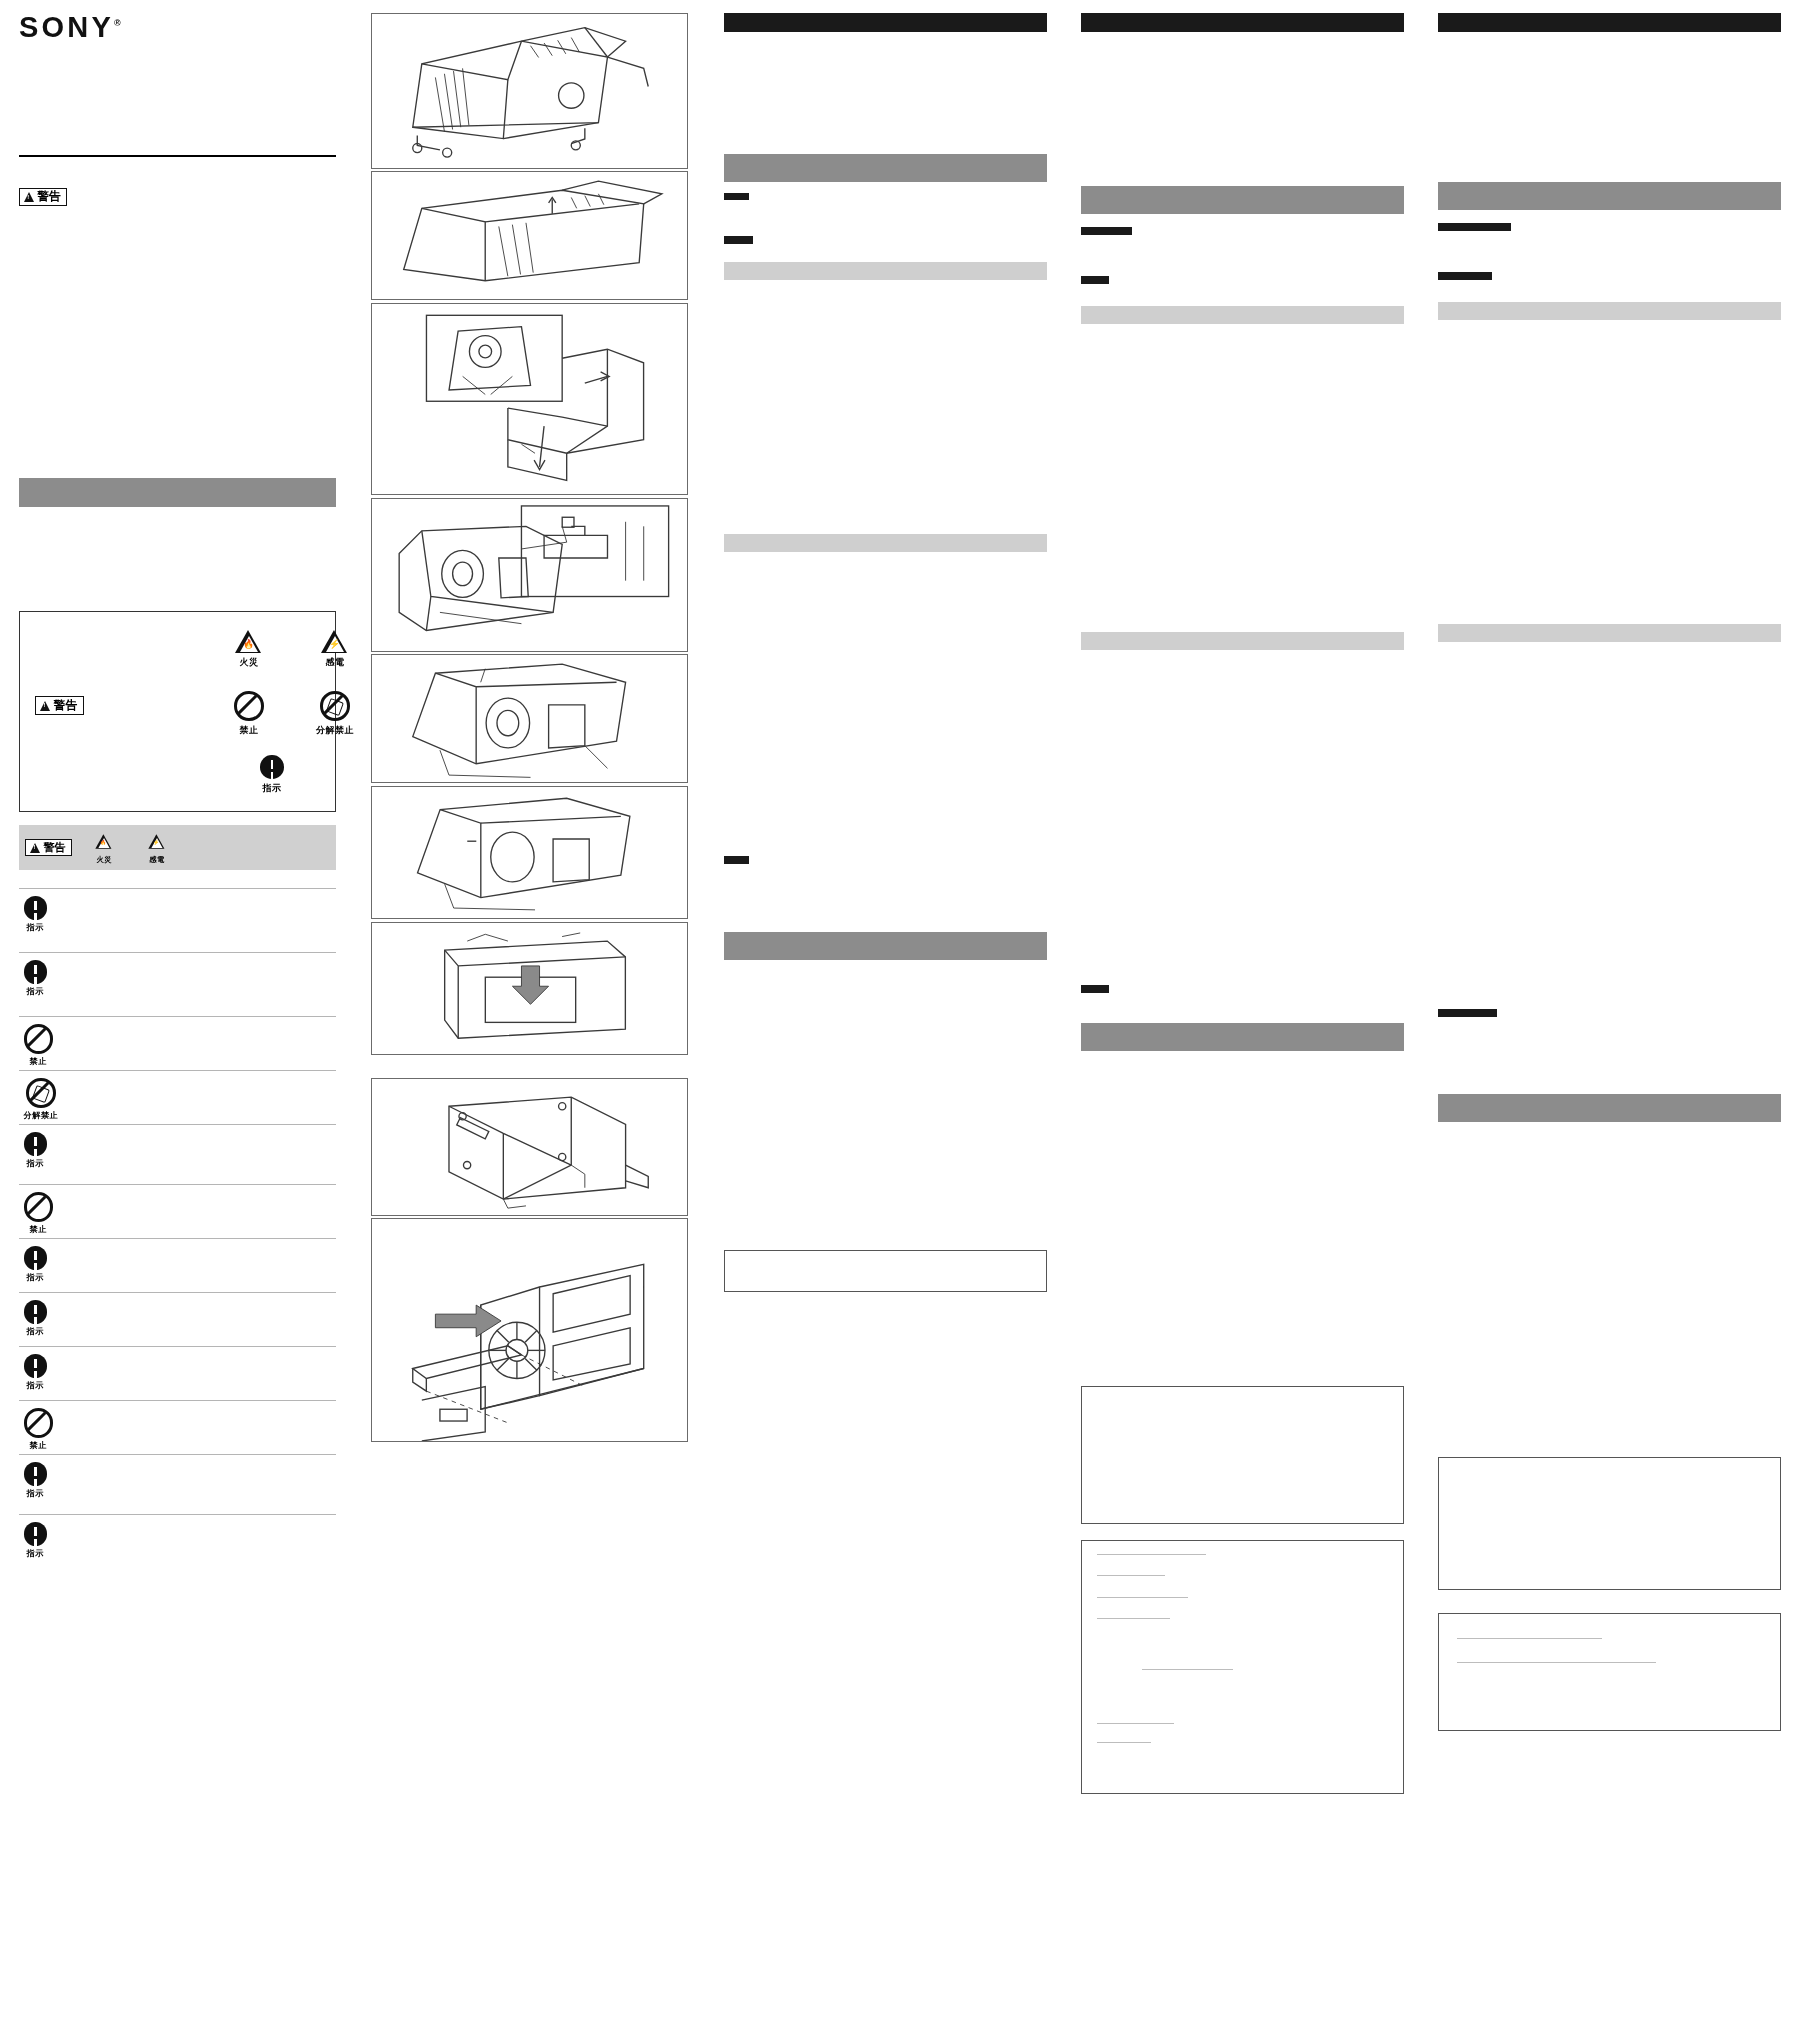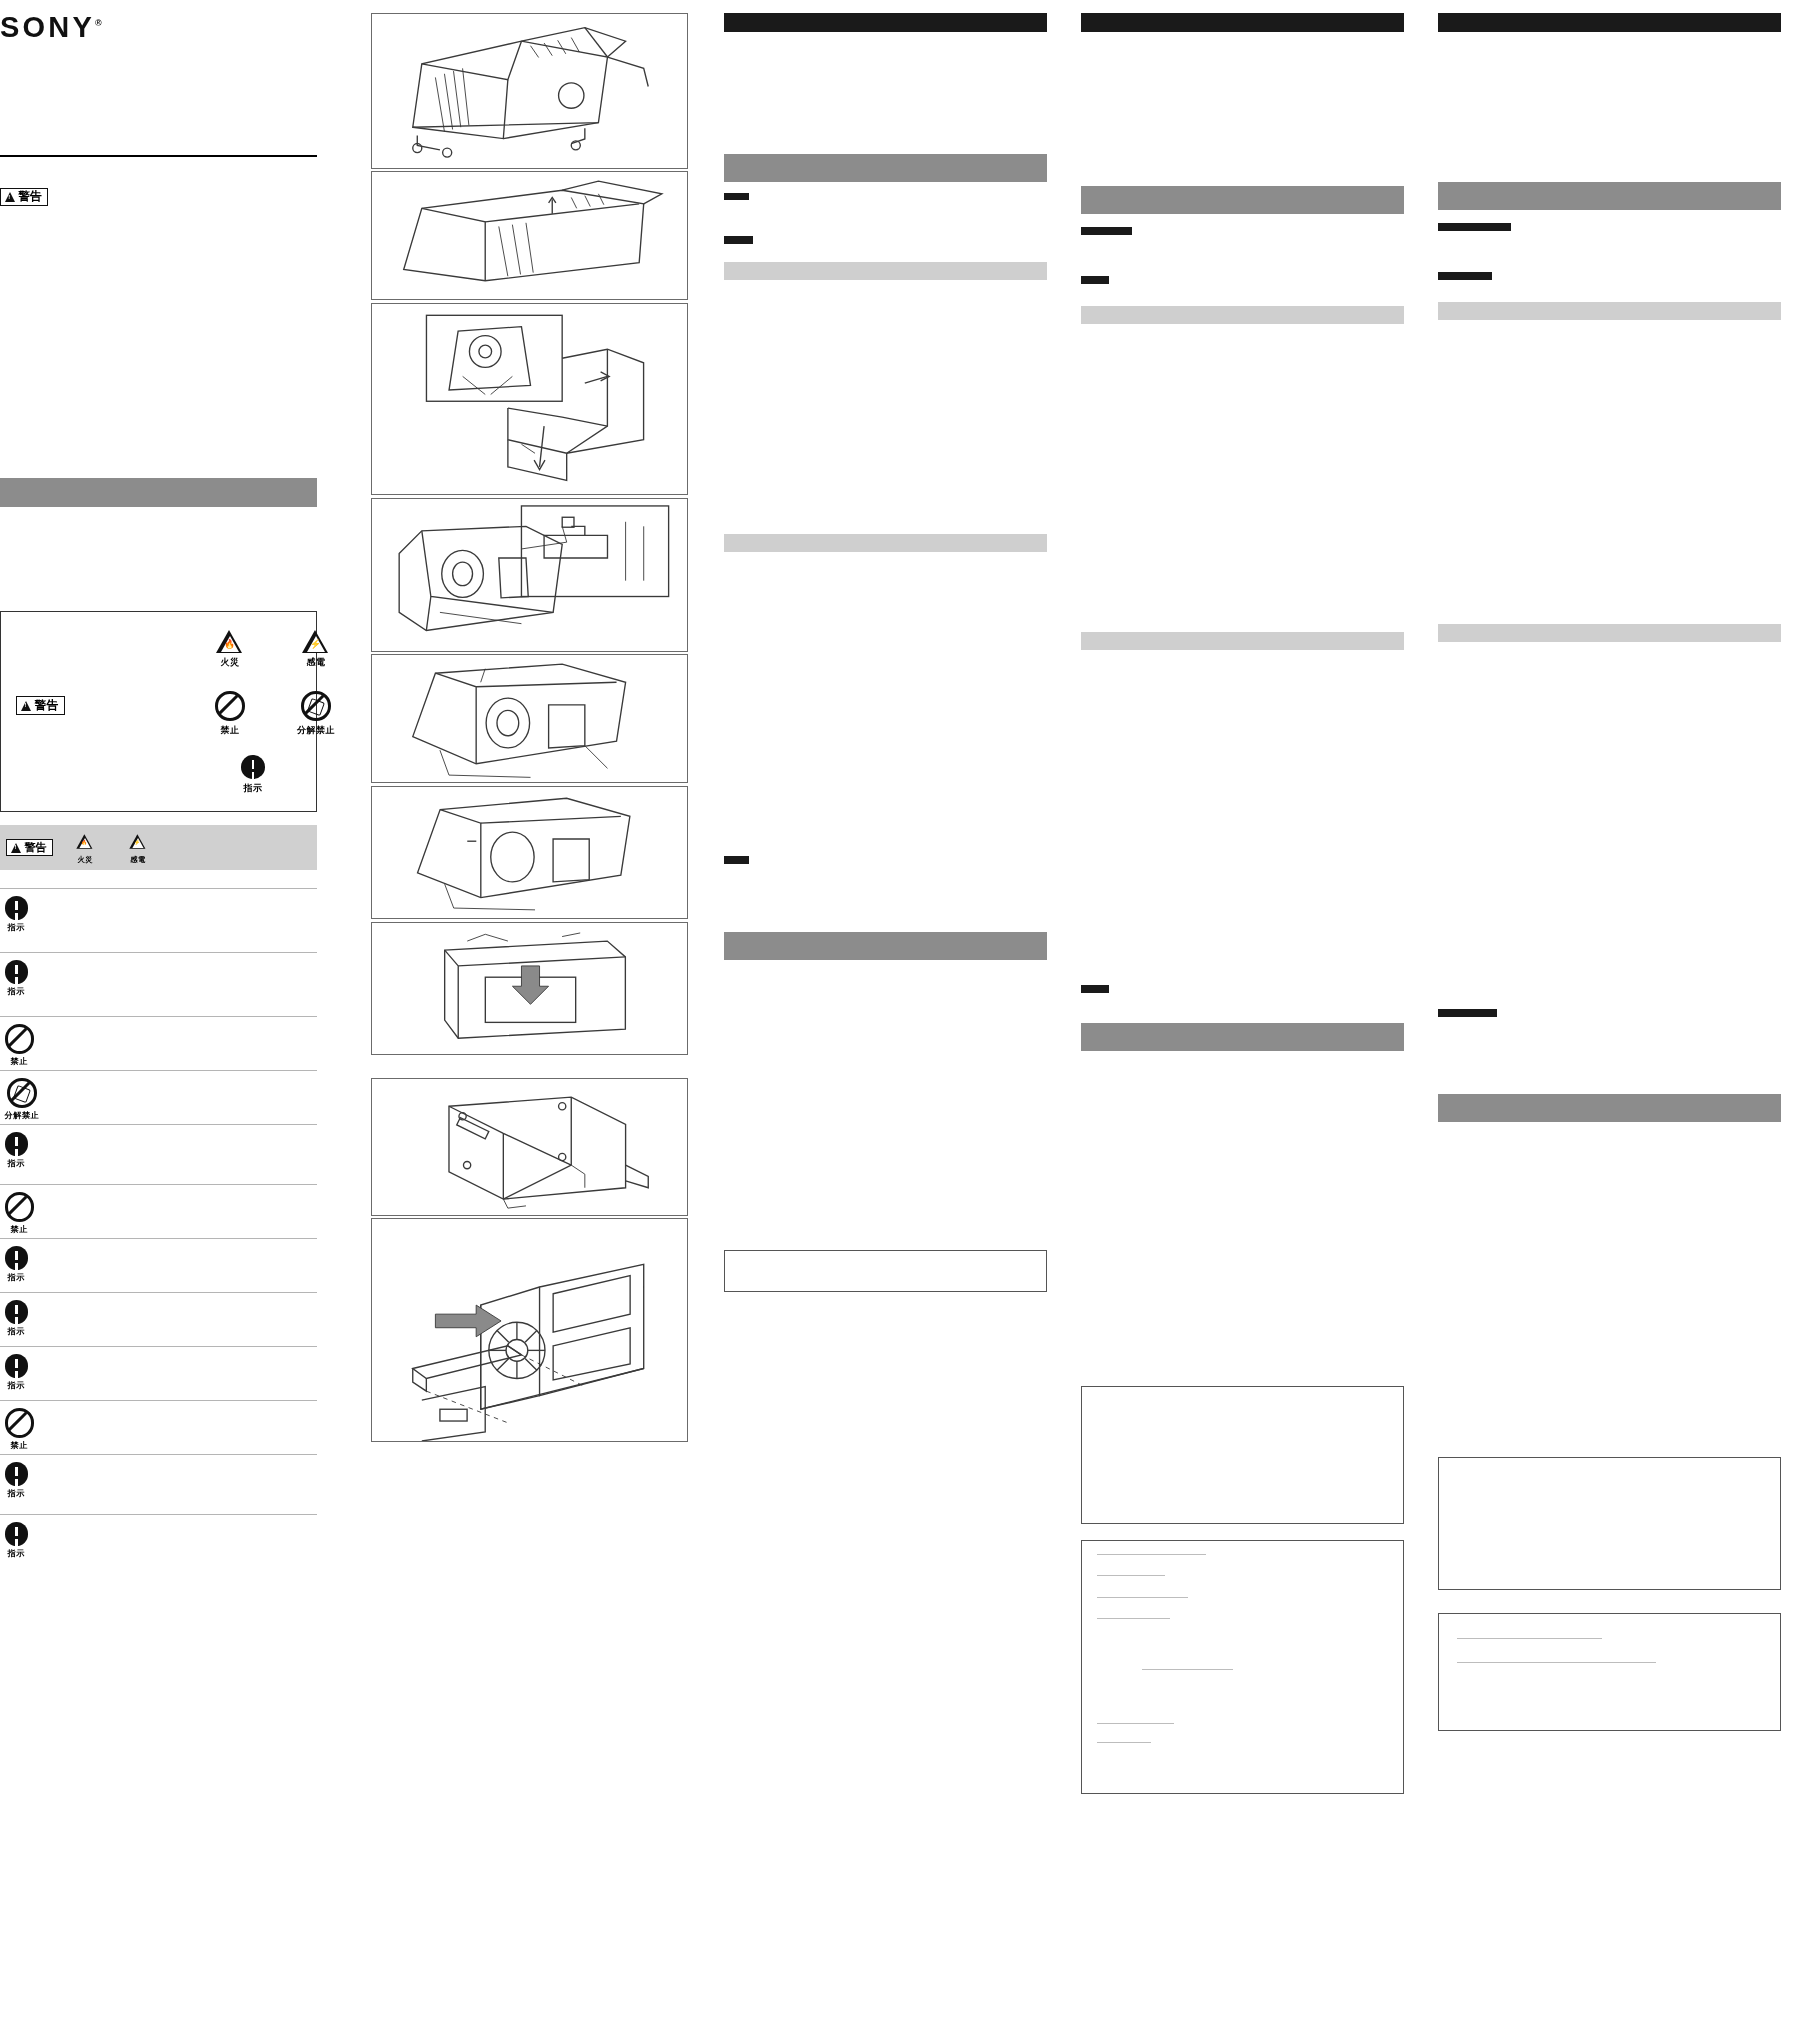--- a/index.html
+++ b/index.html
@@ -49,21 +49,21 @@
     background: #fff;
   }
   .imgbox {
     border: 0.9px solid #6b6b6b;
     background: #fff;
     position: relative;
     overflow: hidden;
   }
 
   
-  .col1 { position: absolute; left: 0; top: 12.7px; width: 317px; }
+  .col1 { position: absolute; left: 19px; top: 12.7px; width: 317px; }
   .sony-logo {
     font-family: "Liberation Sans", sans-serif;
     font-weight: bold;
     font-size: 29px;
     letter-spacing: 3.2px;
     color: #111;
     line-height: 1;
   }
   .sony-logo sup {
     font-size: 9px;

